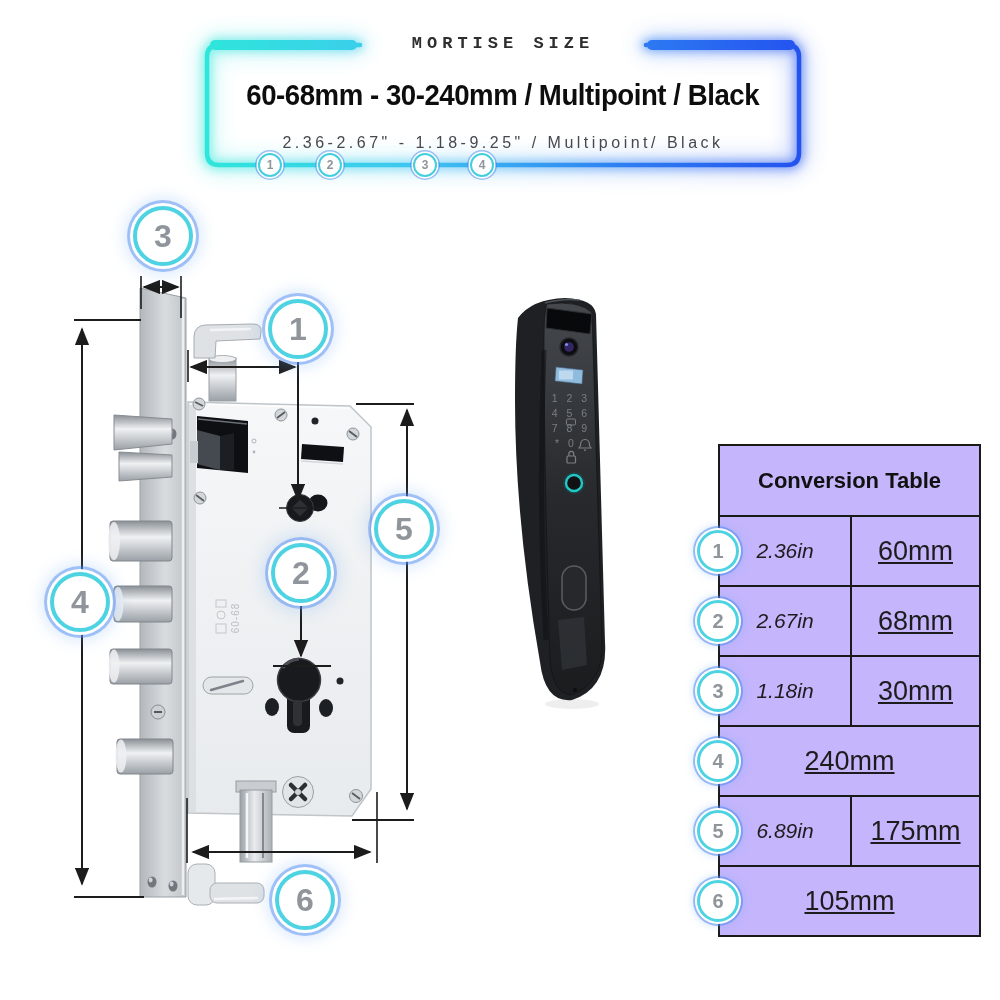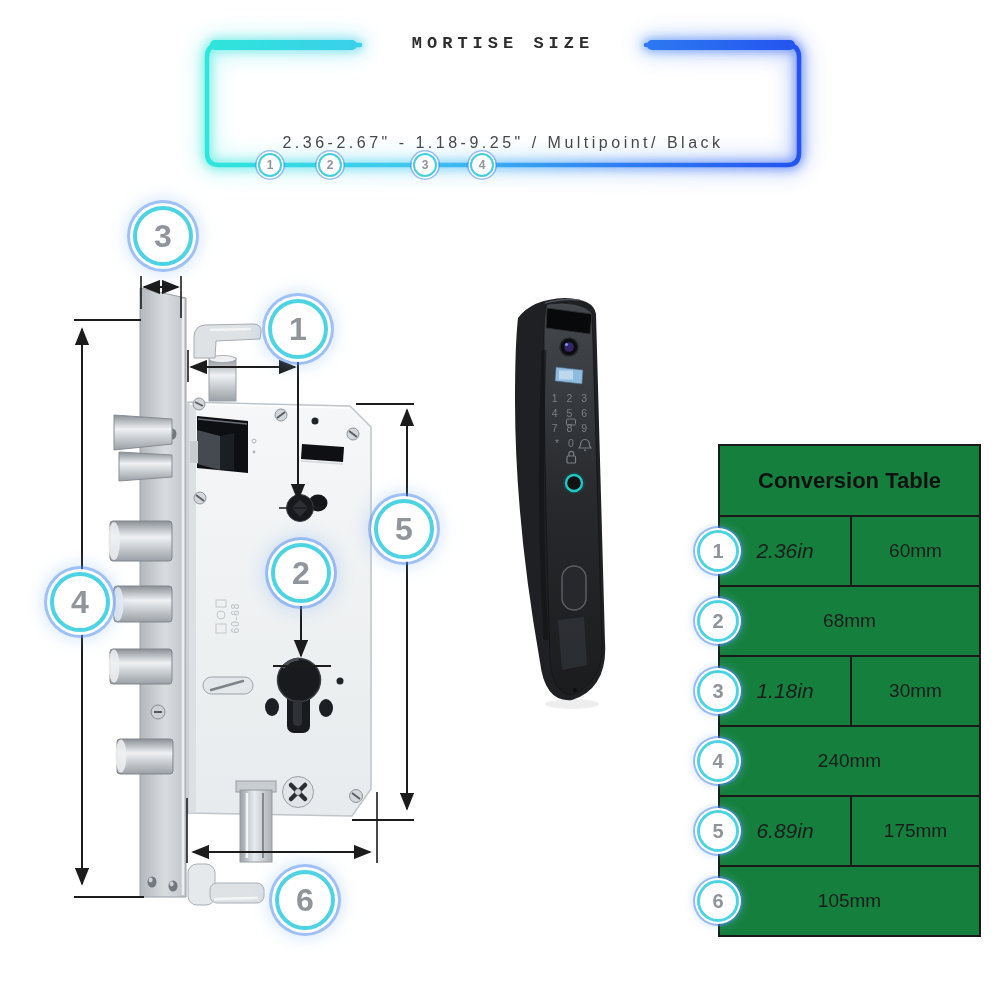--- a/index.html
+++ b/index.html
@@ -22,28 +22,28 @@
        background:#fff;color:#8f959b;font-weight:700;box-sizing:content-box;}
   .marker{width:20px;height:20px;border:2px solid #45cede;font-size:12px;
           box-shadow:0 0 0 1.5px #fff,0 0 0 3px rgba(74,132,240,.5);}
   .callout{width:52px;height:52px;border:4px solid #4dd3e2;font-size:32px;
            box-shadow:0 0 0 3px #fff,0 0 0 6px rgba(74,132,240,.45),0 0 16px 8px rgba(120,175,245,.3);}
   .tbadge{position:absolute;left:-23px;top:50%;transform:translateY(-50%);
           width:36px;height:36px;border:3px solid #4dd3e2;font-size:20px;
           box-shadow:0 0 0 2px #fff,0 0 0 4px rgba(74,132,240,.5),0 0 9px 4px rgba(120,175,245,.35);}
 
   
-  .ctable{left:718px;top:444px;width:259px;border:2px solid #1a1a1a;background:#15803d;}
+  .ctable{left:718px;top:444px;width:259px;border:2px solid #1a1a1a;background:#c4b5fd;}
   .thead{height:69px;border-bottom:2px solid #1a1a1a;display:flex;align-items:center;
          justify-content:center;font-weight:700;font-size:22px;color:#111;}
   .trow{position:relative;height:68px;border-bottom:2px solid #1a1a1a;display:flex;}
   .trow:last-child{border-bottom:none;}
   .tc-in{width:130px;border-right:2px solid #1a1a1a;display:flex;align-items:center;
          justify-content:center;font-size:21px;color:#1c1c1c;font-style:italic;}
-  .tc-mm{flex:1;display:flex;align-items:center;justify-content:center;font-size:19px;color:#1c1c1c;}
+  .tc-mm{flex:1;display:flex;align-items:center;justify-content:center;font-size:27px;color:#1c1c1c;text-decoration:underline;}
 </style>
 </head>
 <body>
 
 <div class="canvas">
 
   <svg class="gfx" width="1000" height="1000" viewBox="0 0 1000 1000">
     <defs>
       <linearGradient id="gb" x1="206" y1="0" x2="800" y2="0" gradientUnits="userSpaceOnUse">
         <stop offset="0" stop-color="#2ee6da"></stop>
@@ -302,20 +302,23 @@
         <circle cx="574" cy="483" r="8" stroke="#25c7c6" stroke-width="2.4" fill="#101214"></circle>
       </g>
 
       <rect x="562" y="566" width="24" height="44" rx="12" fill="#26282c" stroke="#595e63" stroke-width="1.5"></rect>
       <polygon points="558,620 584,617 587,665 562,670" fill="#35383d" opacity="0.6"></polygon>
       <circle cx="575" cy="690" r="2" fill="#0c0d0e"></circle>
     </g>
   </svg>
 
   <div class="abs eyebrow">MORTISE SIZE</div>
+  <div class="abs title">
+    <span class="title-inner">60-68mm - 30-240mm / Multipoint / Black</span>
+  </div>
   <div class="abs subtitle">2.36-2.67" - 1.18-9.25" / Multipoint/ Black</div>
 
   <div class="abs num marker" style="left:258px;top:153px;">1</div>
   <div class="abs num marker" style="left:318px;top:153px;">2</div>
   <div class="abs num marker" style="left:413px;top:153px;">3</div>
   <div class="abs num marker" style="left:470px;top:153px;">4</div>
 
   <div class="abs num callout" style="left:268px;top:299px;">1</div>
   <div class="abs num callout" style="left:271px;top:543px;">2</div>
   <div class="abs num callout" style="left:133px;top:206px;">3</div>
@@ -326,20 +329,21 @@
   <div class="abs ctable">
     <div class="thead">Conversion Table</div>
 
     <div class="trow">
       <div class="num tbadge">1</div>
       <div class="tc-in">2.36in</div>
       <div class="tc-mm">60mm</div>
     </div>
     <div class="trow">
       <div class="num tbadge">2</div>
+      <div class="tc-in">2.67in</div>
       <div class="tc-mm">68mm</div>
     </div>
     <div class="trow">
       <div class="num tbadge">3</div>
       <div class="tc-in">1.18in</div>
       <div class="tc-mm">30mm</div>
     </div>
     <div class="trow">
       <div class="num tbadge">4</div>
       <div class="tc-mm">240mm</div>

